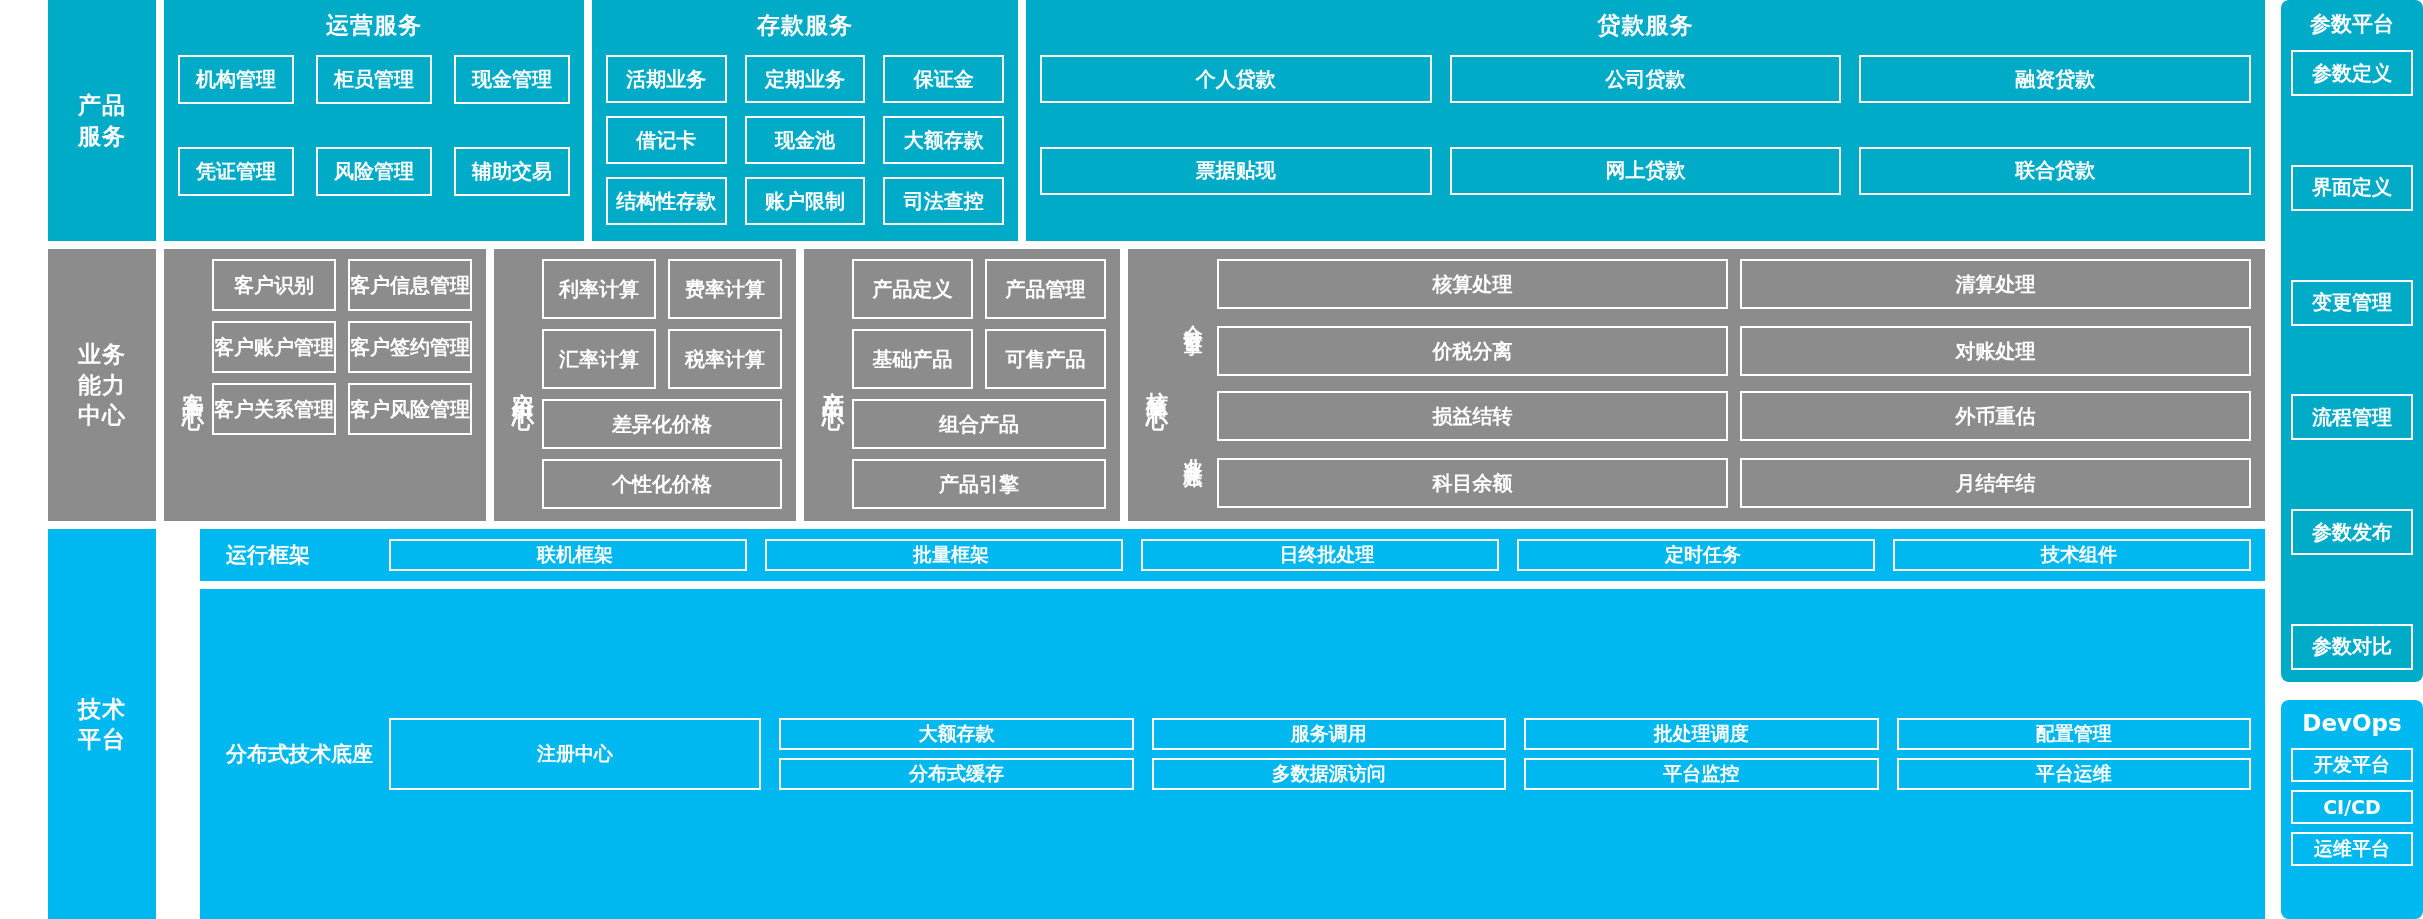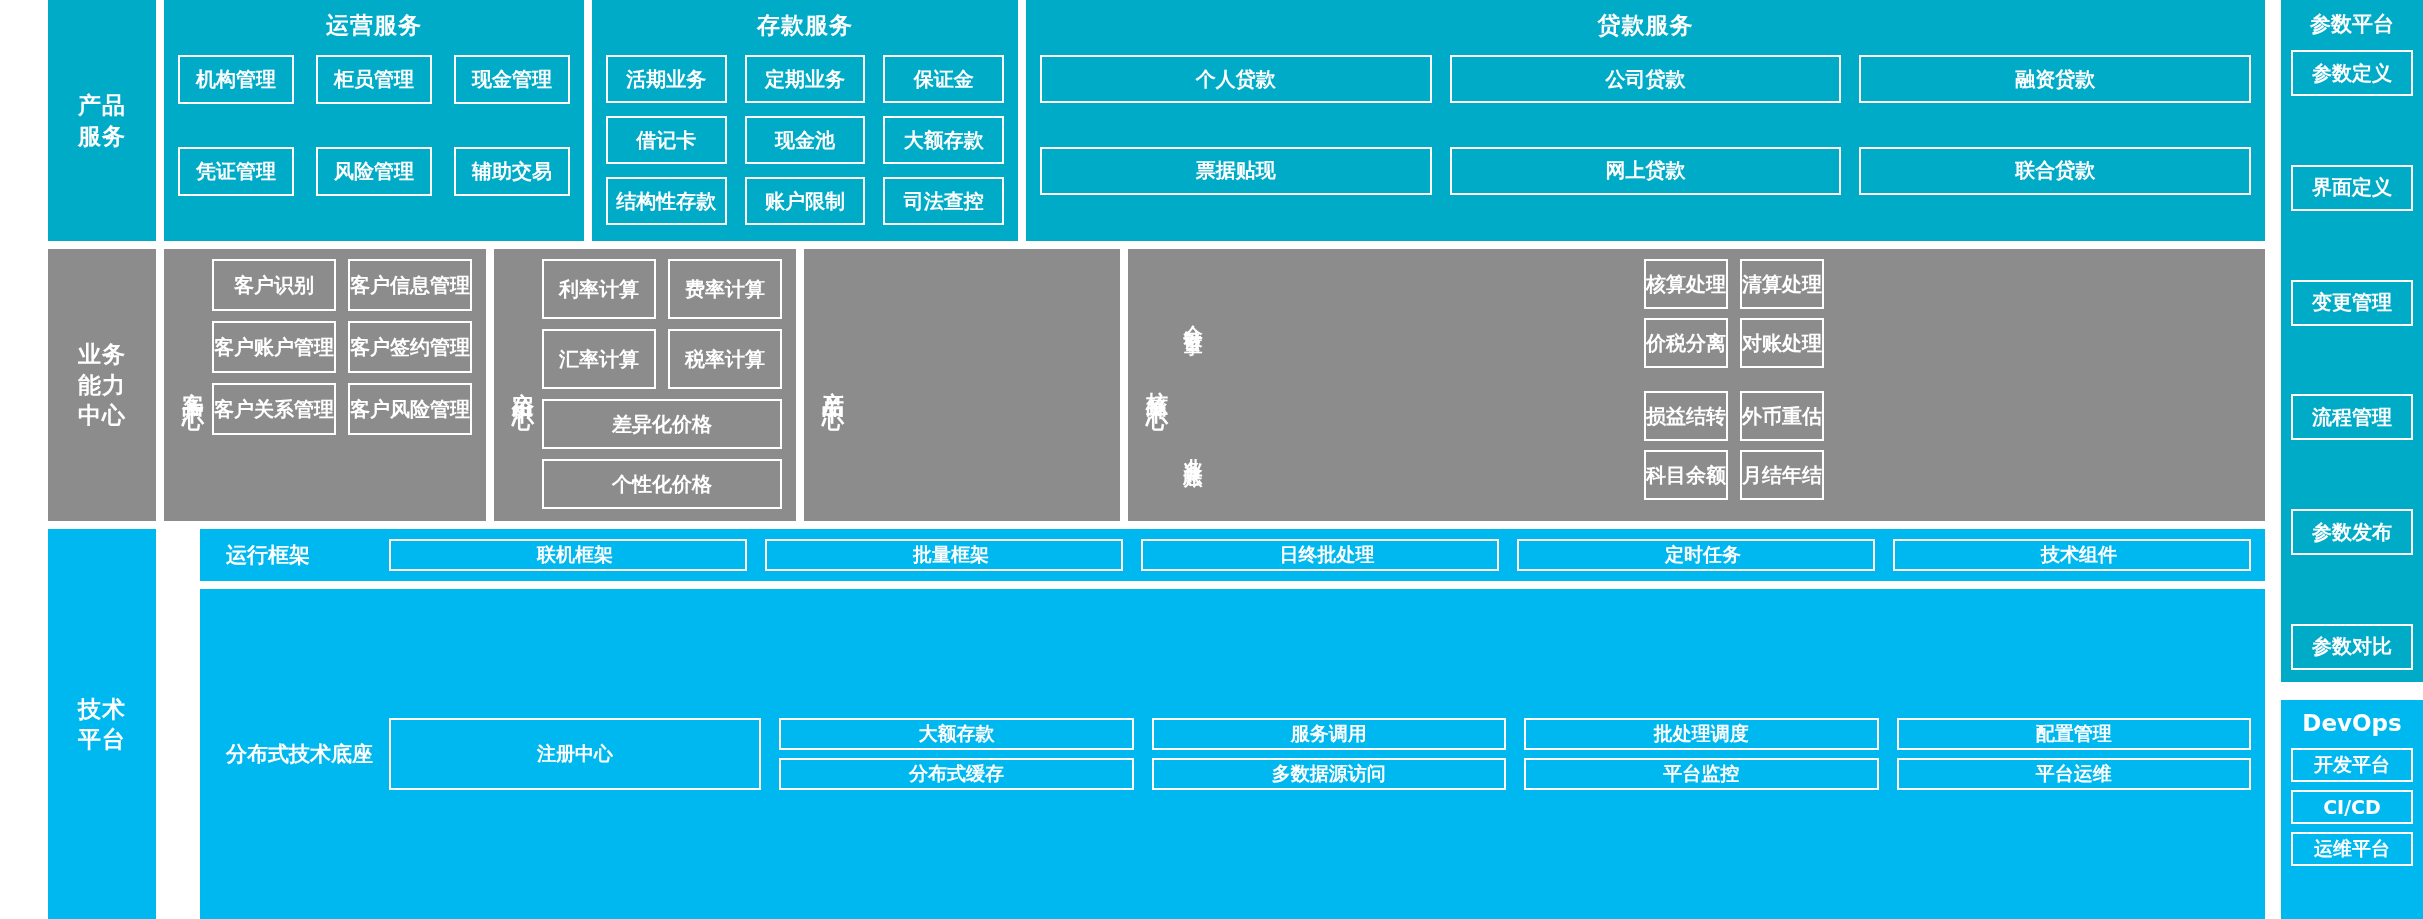--- a/index.html
+++ b/index.html
@@ -30,20 +30,21 @@
   .spine.cyan  { background: #00abc8; }
   .spine.gray  { background: #8c8c8c; }
   .spine.cyan2 { background: #00b8f0; }
 
   
   .rail {
     width: 142px; flex: 0 0 142px;
     background: #00abc8;
     display: flex; flex-direction: column; align-items: center;
     padding: 10px 10px 12px 10px;
+    border-radius: 8px;
   }
   .rail.bright { background: #00b8f0; }
   .rail-title {
     color: #fff; font-weight: bold; font-size: 21px;
     margin-bottom: 12px; white-space: nowrap;
   }
   .rail-title.latin { font-size: 23px; }
   .rail-list { display: flex; flex-direction: column; width: 100%; flex: 1; }
   .rail-list.spaced { justify-content: space-between; gap: 14px; }
   .rail-list.tight  { gap: 8px; }
@@ -102,21 +103,21 @@
 
   .cells { flex: 1; display: flex; flex-direction: column; gap: 10px; }
   .cells .pair { display: flex; gap: 12px; }
   .cells .pair .box { flex: 1; height: 60px; }
   .cells .wide { height: 50px; }
   .mid-group.cust .cells .pair .box { height: 52px; }
   .mid-group.acct .cells .pair .box { height: 50px; }
 
   .acct-inner { flex: 1; display: flex; flex-direction: column; gap: 14px; }
   .acct-block { display: flex; align-items: stretch; gap: 6px; flex: 1; }
-  .acct-block .cells { gap: 9px; align-items: center; }
+  .acct-block .cells { gap: 17px; }
 
   
   .tech-col { flex: 1; display: flex; flex-direction: column; gap: 8px; margin-left: 36px; }
   .tech-band {
     background: #00b8f0;
     display: flex; align-items: center;
     padding: 10px 14px;
   }
   .tech-band.run { height: 52px; padding: 0 14px; }
   .tech-band.base { flex: 1; }
@@ -234,20 +235,32 @@
           <div class="box">汇率计算</div>
           <div class="box">税率计算</div>
         </div>
         <div class="box wide">差异化价格</div>
         <div class="box wide">个性化价格</div>
       </div>
     </div>
 
     <div class="mid-group prod">
       <div class="vlabel">产品中心</div>
+      <div class="cells">
+        <div class="pair">
+          <div class="box">产品定义</div>
+          <div class="box">产品管理</div>
+        </div>
+        <div class="pair">
+          <div class="box">基础产品</div>
+          <div class="box">可售产品</div>
+        </div>
+        <div class="box wide">组合产品</div>
+        <div class="box wide">产品引擎</div>
+      </div>
     </div>
 
     <div class="mid-group acct">
       <div class="vlabel">核算中心</div>
       <div class="acct-inner">
 
         <div class="acct-block">
           <div class="vlabel sub">会计引擎</div>
           <div class="cells">
             <div class="pair">

